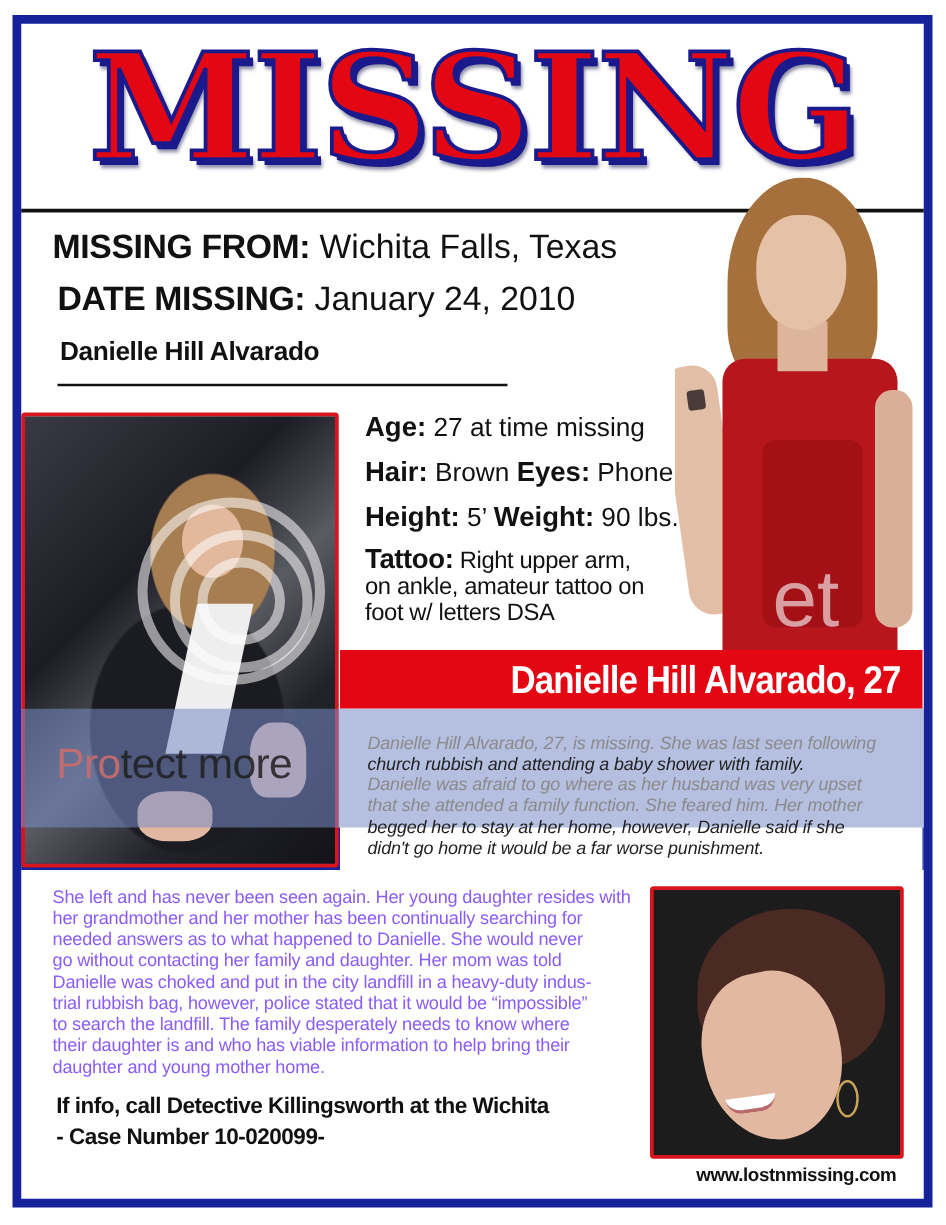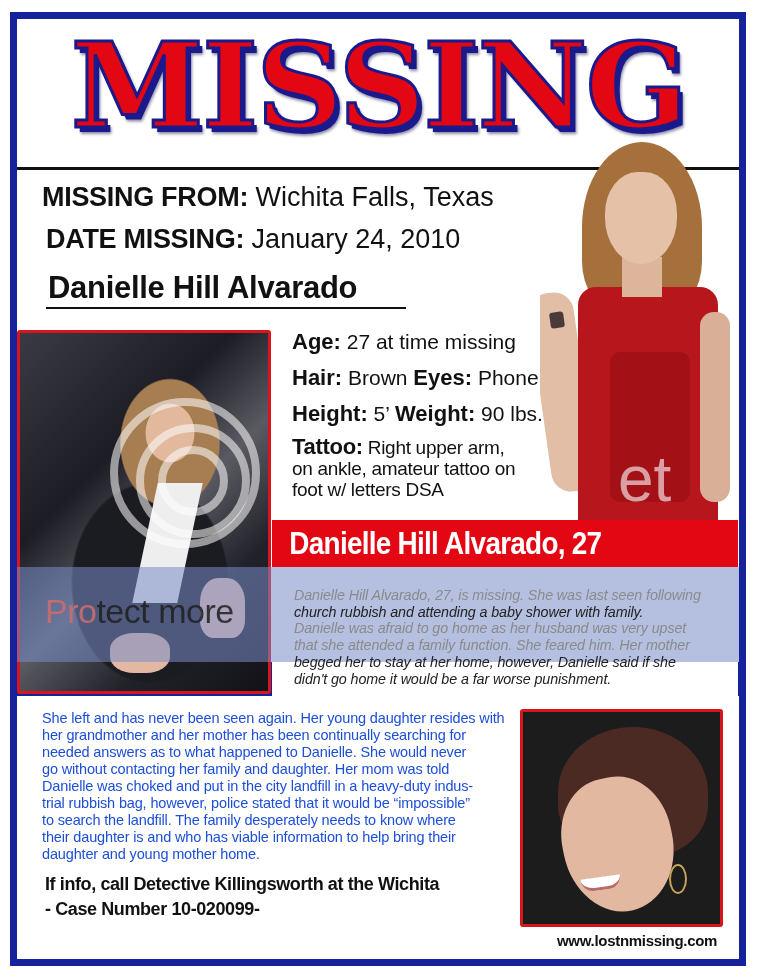--- a/index.html
+++ b/index.html
@@ -18,21 +18,21 @@
     -webkit-text-stroke:3px #1a1a8c;
     text-shadow:4px 5px 0 #1a1a8c, 5px 7px 3px rgba(0,0,60,0.45);
     transform:scaleX(1.02);
   }
   .rule { position:absolute; left:17px; top:167px; width:722px; height:3px; background:#111; }
   .info-line { position:absolute; left:42px; font-size:27px; color:#111; white-space:nowrap; }
   .info-line b { font-weight:bold; letter-spacing:-0.3px; }
   .line1 { top:182px; }
   .line2 { top:224px; left:46px; }
   .name-heading {
-    position:absolute; left:48px; top:270px; font-size:31px; font-weight:bold; color:#111;
+    position:absolute; left:48px; top:270px; font-size:21px; font-weight:bold; color:#111;
     letter-spacing:-0.3px;
   }
   .name-underline { position:absolute; left:46px; top:307px; width:360px; height:2px; background:#111; }
 
   .photo1 {
     position:absolute; left:17px; top:330px; width:254px; height:364px;
     border:3px solid #d8141c; border-radius:3px; box-sizing:border-box; overflow:hidden;
     background:
       radial-gradient(ellipse 40px 48px at 150px 100px, #e3b99d 0 60%, transparent 62%),
       radial-gradient(ellipse 70px 90px at 150px 110px, #a77e52 0 70%, transparent 72%),
@@ -70,21 +70,21 @@
 
   .stats { position:absolute; left:292px; top:328px; color:#111; }
   .stat { font-size:21px; white-space:nowrap; height:36px; line-height:28px; }
   .stat b { font-weight:bold; font-size:22px; }
   .tattoo-line { font-size:19px; line-height:21px; letter-spacing:-0.3px; }
   .tattoo-line b { font-size:22px; }
 
   .red-banner {
     position:absolute; left:272px; top:520px; width:466px; height:47px; background:#e30613;
     color:#fff; font-weight:bold; font-size:31px; letter-spacing:-0.8px;
-    text-align:left; line-height:47px;
+    text-align:right; line-height:47px;
   }
   .red-banner span { display:inline-block; transform:scaleX(0.9); }
 
   .band {
     position:absolute; left:17px; top:567px; width:722px; height:95px;
     background:rgba(120,140,200,0.55); pointer-events:none;
   }
   .band-text {
     position:absolute; left:45px; top:592px; font-size:34px; color:rgba(30,30,30,0.85);
     letter-spacing:-0.5px; pointer-events:none;
@@ -95,21 +95,21 @@
     position:absolute; left:272px; top:567px; width:466px; height:129px; background:#fff;
   }
   .intro {
     position:absolute; left:294px; top:587px; width:440px; font-size:14.3px; line-height:16.7px; color:#222;
     letter-spacing:-0.1px;
     font-style:italic;
   }
   .intro .g { color:#8a8a8a; }
 
   .body-text {
-    position:absolute; left:42px; top:710px; width:470px; font-size:14.5px; line-height:17px; color:#1d4ed8;
+    position:absolute; left:42px; top:710px; width:470px; font-size:14.5px; line-height:17px; color:#8b5cf6;
     letter-spacing:-0.15px;
   }
   .contact {
     position:absolute; left:45px; top:872px; width:470px; font-weight:bold; font-size:18px; line-height:25px; color:#111;
     letter-spacing:-0.4px;
   }
   .photo3 {
     position:absolute; left:520px; top:709px; width:203px; height:218px; box-sizing:border-box;
     border:3px solid #d8141c; border-radius:3px; background:#1c1c1c; overflow:hidden;
   }
@@ -179,21 +179,21 @@
   <div class="hand2"></div>
   <div class="watermark-rings"></div>
 </div>
 
 <div class="band"></div>
 <div class="band-text"><span class="pro">Pro</span><span>tect more</span></div>
 
 <div class="intro">
   <div class="g">Danielle Hill Alvarado, 27, is missing.  She was last seen following</div>
   <div>church rubbish and attending a baby shower with family.</div>
-  <div class="g">Danielle was afraid to go home as her husband was very upset</div>
+  <div class="g">Danielle was afraid to go where as her husband was very upset</div>
   <div class="g">that she attended a family function. She feared him. Her mother</div>
   <div>begged her to stay at her home, however, Danielle said if she</div>
   <div>didn't go home it would be a far worse punishment.</div>
 </div>
 
 <div class="body-text">
   <div>She left and has never been seen again. Her young daughter resides with</div>
   <div>her grandmother and her mother has been continually searching for</div>
   <div>needed answers as to what happened to Danielle. She would never</div>
   <div>go without contacting her family and daughter. Her mom was told</div>

